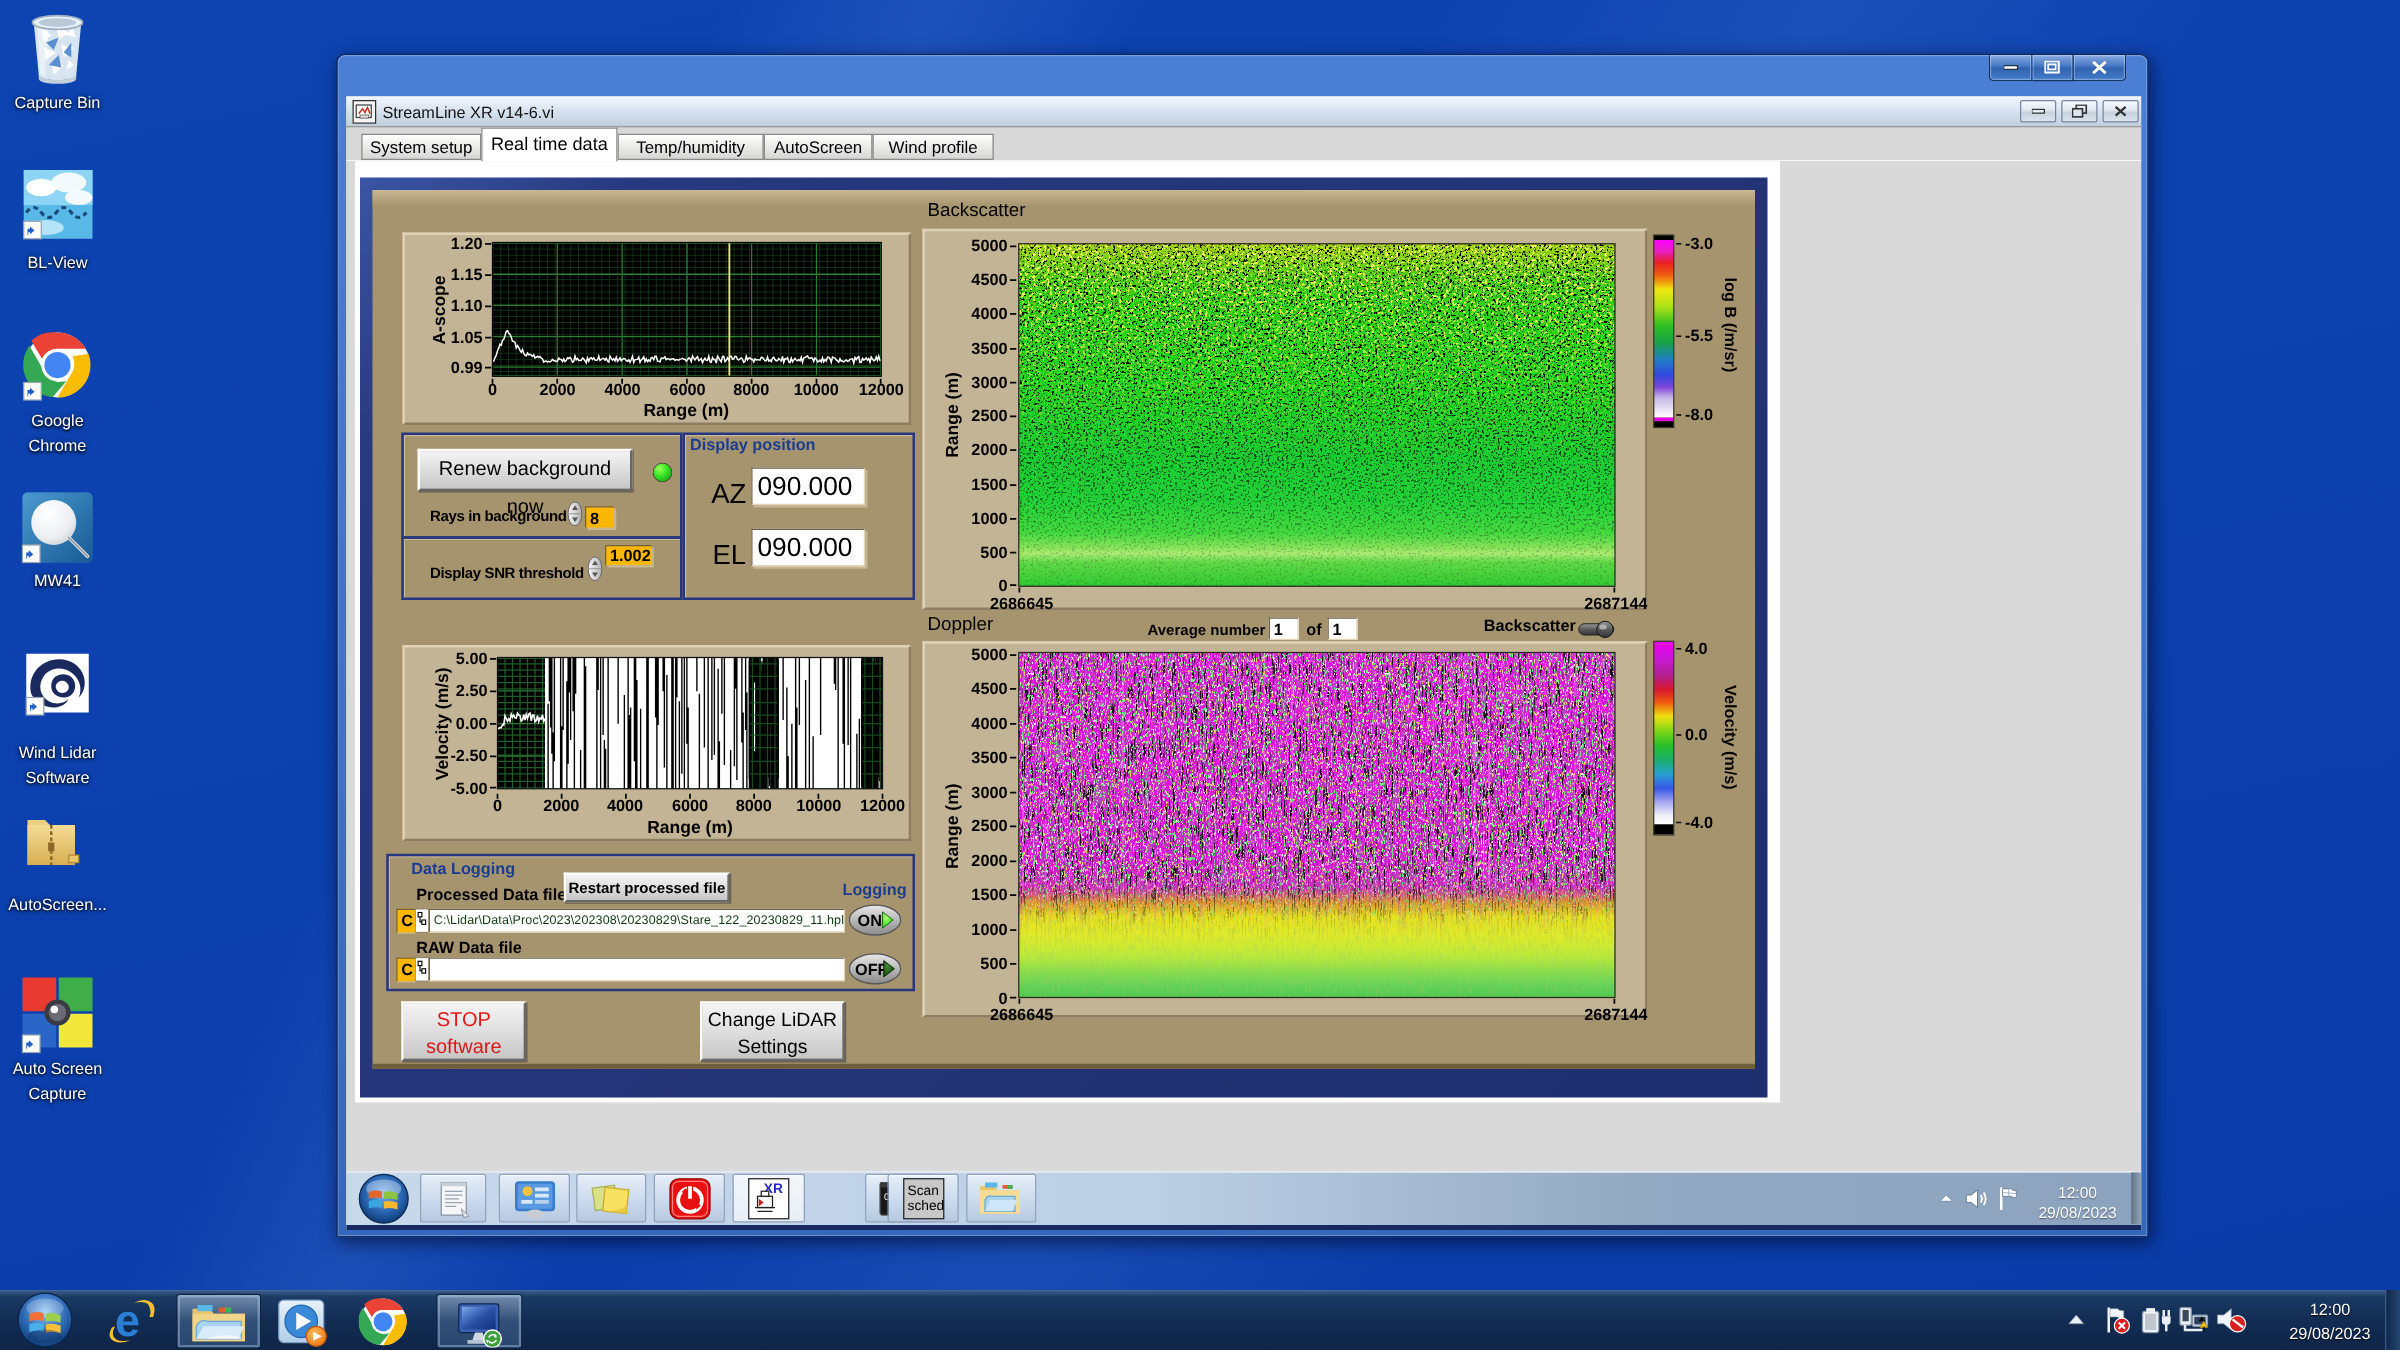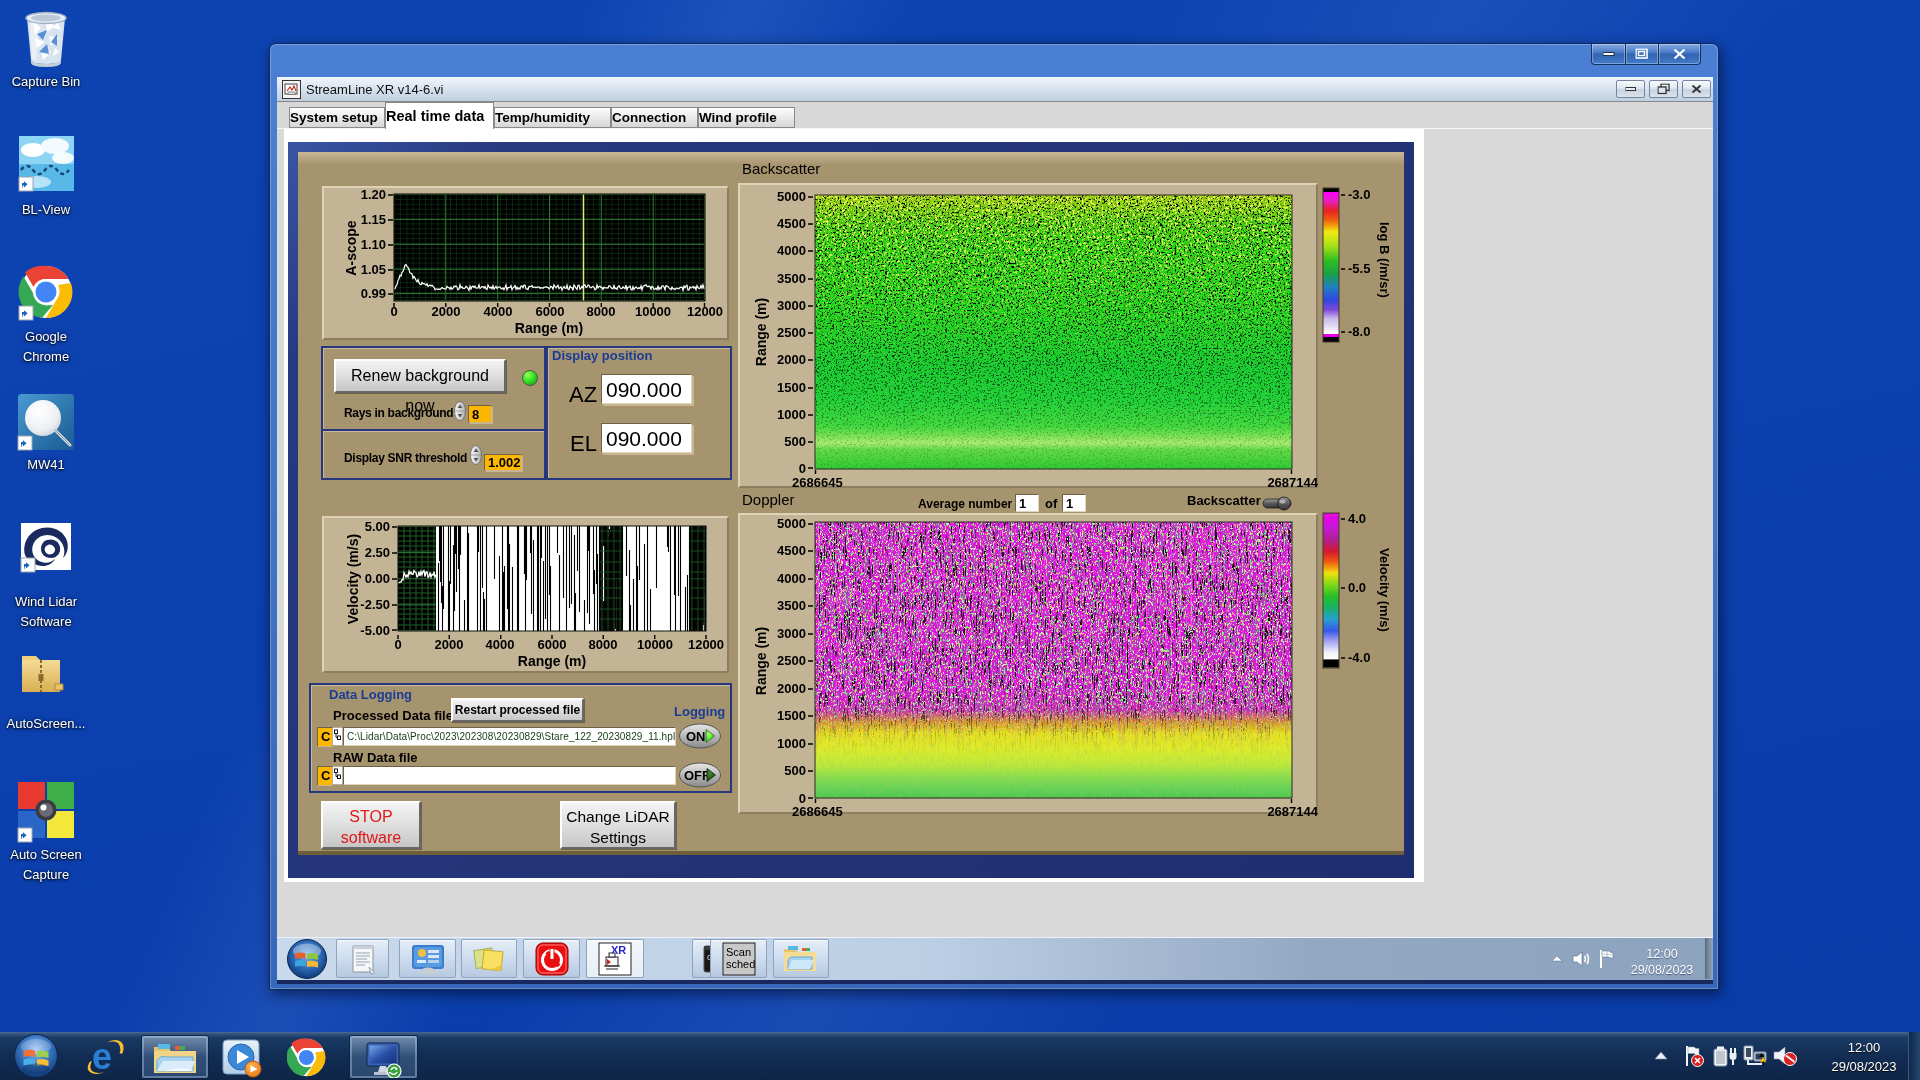--- a/index.html
+++ b/index.html
@@ -26,21 +26,21 @@
 #vititle{position:absolute;left:0;top:0;width:100%;height:25px;
  background:linear-gradient(180deg,#f2f6fb 0%,#dde6f2 40%,#bfcede 100%);border-bottom:1px solid #888}
 #vititle .txt{position:absolute;left:29px;top:5px;font-size:13px;color:#111}
 .viico{position:absolute;left:5px;top:3px;width:19px;height:19px;border:1px solid #333;background:#f4f4f4}
 .vibtns{position:absolute;right:2px;top:3px;display:flex;gap:4px}
 .vb{width:29px;height:18px;border:1px solid #7486a0;border-radius:2px;
  background:linear-gradient(180deg,#f7fafc 0%,#dfe7f0 45%,#c6d2e0 55%,#dae3ec 100%);position:relative}
 .vb svg{position:absolute;left:50%;top:50%;transform:translate(-50%,-50%)}
 #tabstrip{position:absolute;left:0;top:25px;width:100%;height:27px;background:#d8d8d8;border-bottom:1px solid #f6f6f6}
 .tab{position:absolute;top:5px;height:21px;background:linear-gradient(180deg,#fefefe,#d6d6d4);border:1px solid #898989;
- font-size:13.5px;font-weight:bold;text-align:left;color:#000;line-height:20px}
+ font-size:13.5px;font-weight:normal;text-align:center;color:#000;line-height:20px}
 .tab.active{top:0;height:27px;background:#fff;border-bottom:none;z-index:3;line-height:26px;font-size:14.5px}
 #content{position:absolute;left:0;top:52px;width:100%;height:808px;background:#d9d9d9}
 #whitebg{position:absolute;left:7px;top:0;width:1140px;height:753px;background:#fff}
 #panel{position:absolute;left:11px;top:13px;width:1126px;height:736px;
  background:linear-gradient(135deg,#3a55a4 0%,#27397f 12%,#1f2e6e 100%)}
 #paninner{position:absolute;left:10px;top:10px;width:1106px;height:703px;background:#a6946f}
 .sheen{position:absolute;left:0;top:0;width:100%;height:13px;background:linear-gradient(180deg,#c9b795,#a6946f)}
 .shb{position:absolute;left:0;bottom:0;width:100%;height:4px;background:#6e5f3a}
 .cframe{position:absolute;background:#c3b496;border-top:2px solid #ded1b5;border-left:2px solid #ded1b5;border-right:2px solid #8d7e62;border-bottom:2px solid #8d7e62}
 .lbl{position:absolute;color:#000;white-space:nowrap}
@@ -240,21 +240,21 @@
             <svg width="11" height="9">
               <path d="M1 1 L9 8 M9 1 L1 8" stroke="#333" stroke-width="1.8"></path>
             </svg>
           </div>
    </div>
   </div>
   <div id="tabstrip">
    <div class="tab" style="left:12px;width:96px">System setup</div>
    <div class="tab active" style="left:108px;width:109px">Real time data</div>
    <div class="tab" style="left:217px;width:117px">Temp/humidity</div>
-   <div class="tab" style="left:334px;width:87px">Connection</div>
+   <div class="tab" style="left:334px;width:87px">AutoScreen</div>
    <div class="tab" style="left:421px;width:97px">Wind profile</div>
   </div>
   <div id="content">
    <div id="whitebg"></div>
    <div id="panel">
           <div id="paninner">
     <div class="sheen"></div>
             <div class="shb"></div>
     <div class="cframe" style="left:24px;top:34px;width:407px;height:154px"></div>
 <svg class="abs" style="left:24px;top:34px" width="407" height="154">
@@ -333,21 +333,21 @@
                 <linearGradient id="spg" x1="0" y1="0" x2="1" y2="0">
                   <stop offset="0" stop-color="#fafafa"></stop>
                   <stop offset="1" stop-color="#b0b0b0"></stop>
                 </linearGradient>
               </defs>
               <ellipse cx="6" cy="10" rx="5.5" ry="9.5" fill="url(#spg)" stroke="#666" stroke-width="0.8"></ellipse>
               <path d="M6 3.4 L8.4 7 L3.6 7 Z" fill="#555"></path>
               <path d="M6 16.6 L8.4 13 L3.6 13 Z" fill="#555"></path>
               <path d="M1 10 h10" stroke="#888" stroke-width="0.7"></path>
             </svg>
-<div class="field-o" style="left:186px;top:302px;width:37px;height:16px;font-size:13px;padding:0 0 0 3px">1.002</div>
+<div class="field-o" style="left:186px;top:284px;width:37px;height:16px;font-size:13px;padding:0 0 0 3px">1.002</div>
 <div class="lbl b13 blul" style="left:254px;top:196px">Display position</div>
 <div class="lbl" style="left:271px;top:230px;font-size:22px">AZ</div>
 <div class="field-w" style="left:303px;top:222px;width:91px;height:30px;font-size:21px;padding:3px 0 0 4px;box-shadow:2px 2px 0 #c7b694">090.000</div>
 <div class="lbl" style="left:272px;top:279px;font-size:22px">EL</div>
 <div class="field-w" style="left:303px;top:271px;width:91px;height:30px;font-size:21px;padding:3px 0 0 4px;box-shadow:2px 2px 0 #c7b694">090.000</div>
 <div class="cframe" style="left:24px;top:364px;width:407px;height:157px"></div>
 <svg class="abs" style="left:24px;top:364px" width="407" height="157">
 <g transform="translate(76,10)">
  <rect x="0" y="0" width="308" height="105" fill="#fff"></rect>
  <rect x="0" y="0" width="38" height="105" fill="#000"></rect>

